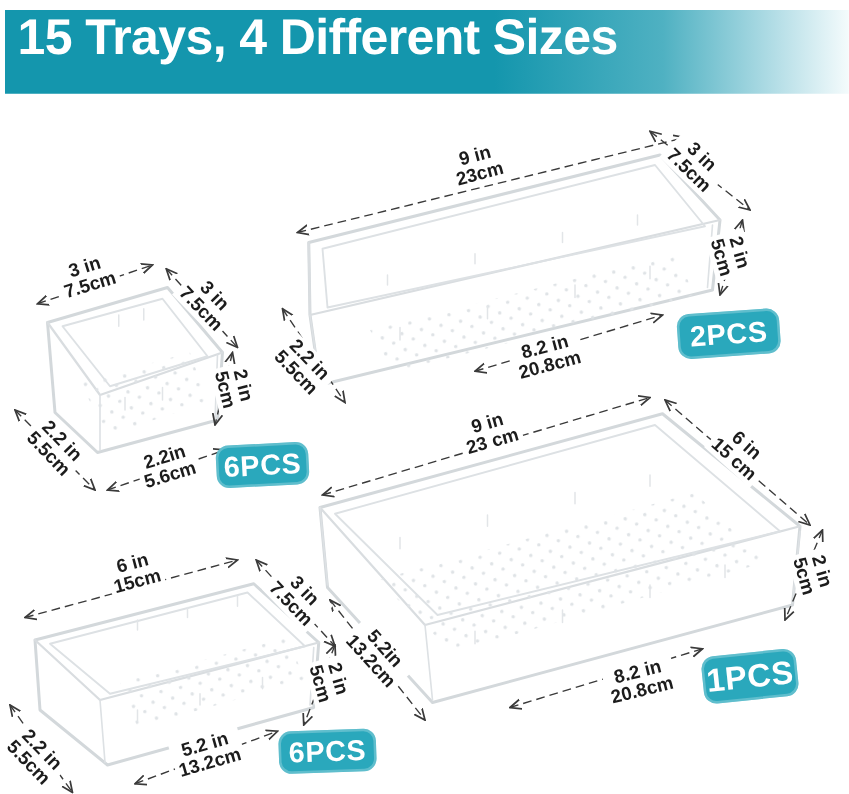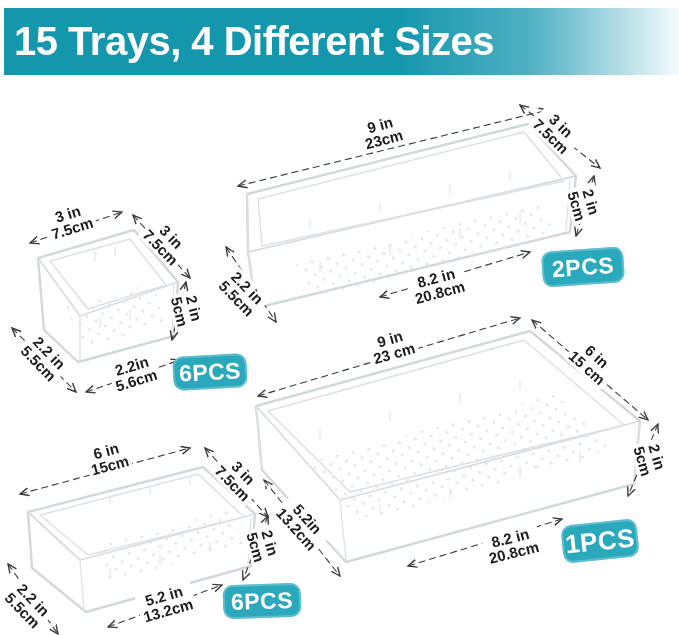--- a/index.html
+++ b/index.html
@@ -3,21 +3,21 @@
 <meta charset="utf-8">
 <style>
   html,body{margin:0;padding:0;}
   body{
     width:679px;height:635px;position:relative;overflow:hidden;
     background:#ffffff;font-family:"Liberation Sans",sans-serif;
   }
   .banner{
     position:absolute;left:4px;top:8px;right:0;height:67px;
     background:linear-gradient(to right,#1496ad 0%,#1496ad 58%,#4fb1c2 78%,#b9e0e8 92%,#f4fbfc 100%);
-    display:flex;align-items:center;
+    display:flex;align-items:flex-start;
   }
   .banner h1{
     margin:0 0 0 10px;color:#ffffff;font-size:40px;font-weight:bold;
     letter-spacing:-0.5px;white-space:nowrap;
   }
   .stage{position:absolute;left:0;top:0;width:679px;height:635px;}
   svg.art{position:absolute;left:0;top:0;z-index:1;}
   .dim{
     position:absolute;z-index:3;color:#1c1c1c;background:#ffffff;
     font-size:15px;font-weight:bold;line-height:15px;text-align:center;

